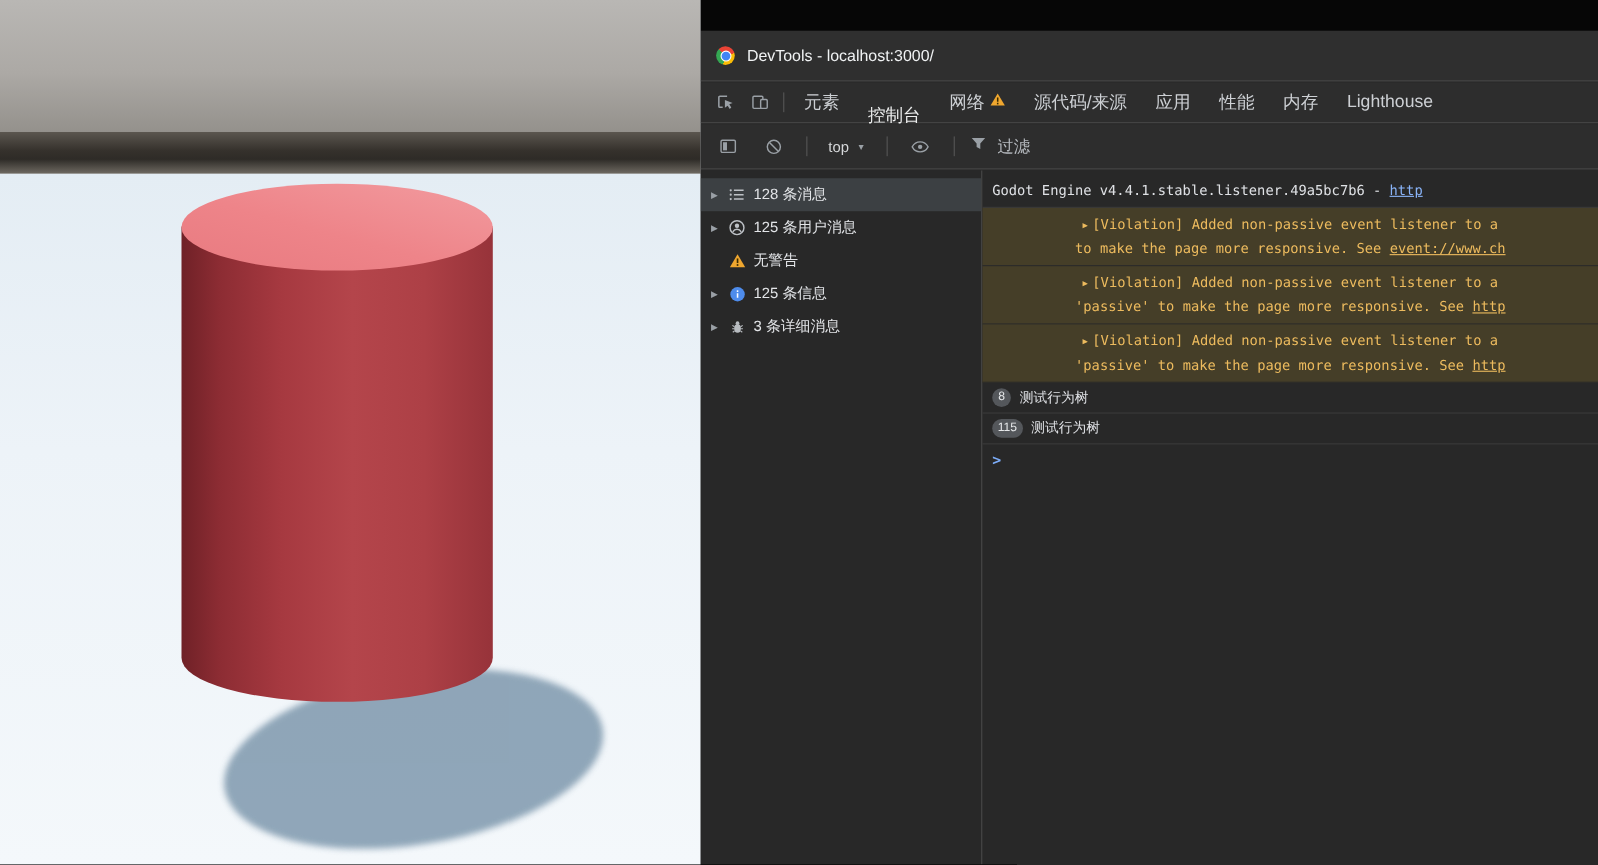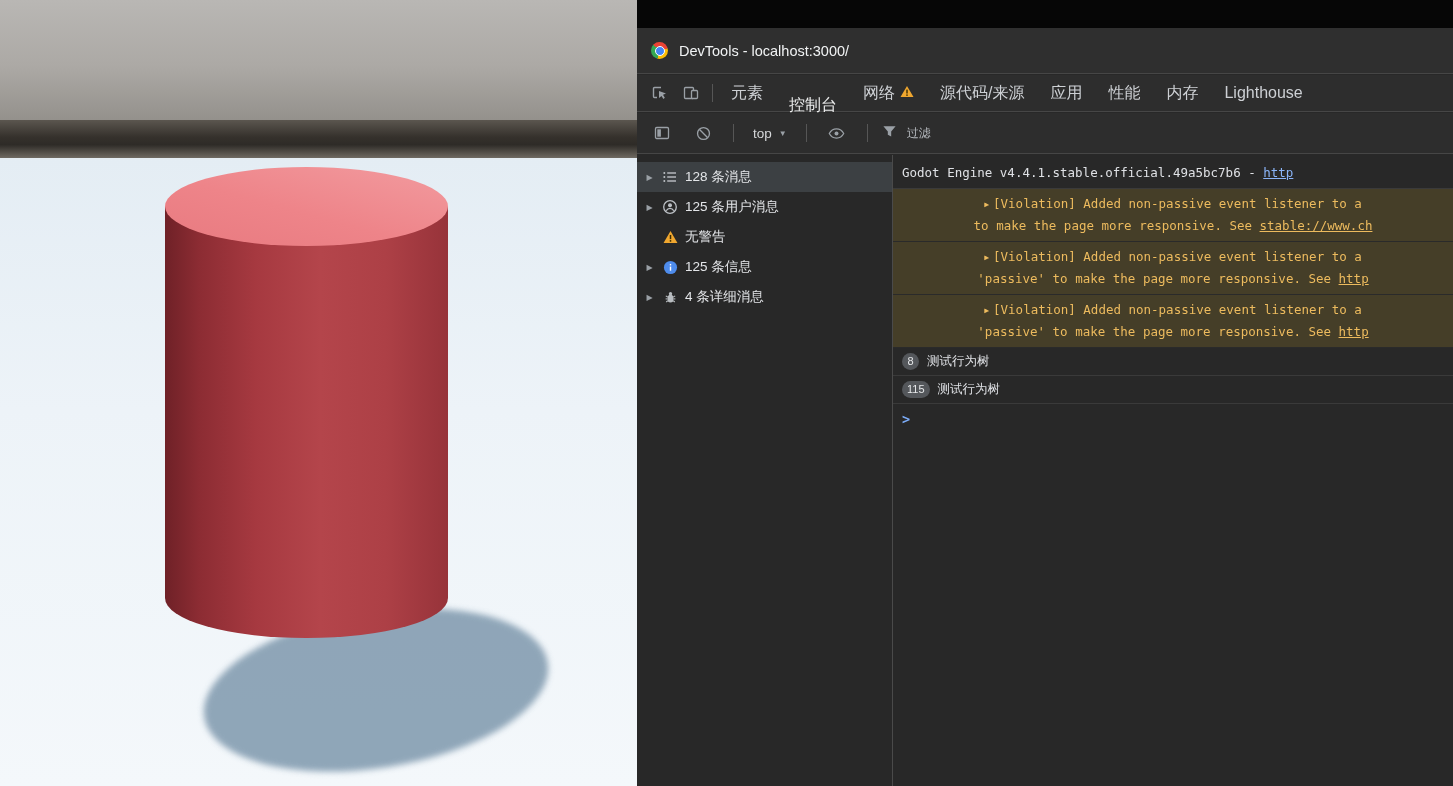--- a/index.html
+++ b/index.html
@@ -45,21 +45,21 @@
   .tab { display:flex; align-items:center; gap:5px; padding:15px 13px; font-size:16px;
     color:#cdd0d4; white-space:nowrap; cursor:default; }
   .tab.active { color:#eceded; border-bottom:2px solid #70a2f7; padding-top:2px;margin-top:28px; }
 
   .toolbar { position:absolute; top:113px; left:0; right:0; height:41px; background:#2d2d2d;
     border-bottom:1px solid #464646; display:flex; align-items:center; padding:0 9px; gap:9px; }
   .ctx-select { display:flex; align-items:center; gap:7px; font-size:13.5px; color:#d6d8da; padding:2px 5px; }
   .caret { font-size:8px; color:#9aa0a6; }
   .filter-wrap { display:flex; align-items:center; gap:8px; flex:1; min-width:0; }
   .filter-input { background:transparent; border:none; outline:none; flex:1; min-width:0;
-    color:#e8eaed; font-size:12px; font-family:"Liberation Sans",sans-serif; }
+    color:#e8eaed; font-size:15px; font-family:"Liberation Sans",sans-serif; }
   .filter-input::placeholder { color:#b6babf; opacity:1; }
 
   .content { position:absolute; top:155px; left:0; right:0; bottom:0; display:flex; background:#282828; }
   .sidebar { width:256px; flex:none; border-right:1px solid #4a4a4a; padding-top:7px; }
   .sb-item { display:flex; align-items:center; height:30px; padding:0 7px; gap:6px;
     font-size:13.5px; color:#e3e5e8; white-space:nowrap; cursor:default; }
   .sb-item.selected { background:#3c4043; }
   .sb-disc { width:11px; font-size:8px; color:#9aa0a6; text-align:center; flex:none; }
   .sb-icon { width:18px; height:18px; display:flex; align-items:center; justify-content:center; flex:none; }
 
@@ -244,33 +244,33 @@
                 <g stroke="#b8bcc0" stroke-width="1.1">
                   <line x1="3" y1="6.2" x2="5" y2="7.5"></line>
                   <line x1="2.8" y1="9.5" x2="4.6" y2="9.5"></line>
                   <line x1="3.4" y1="12.8" x2="5.1" y2="11.5"></line>
                   <line x1="13" y1="6.2" x2="11" y2="7.5"></line>
                   <line x1="13.2" y1="9.5" x2="11.4" y2="9.5"></line>
                   <line x1="12.6" y1="12.8" x2="10.9" y2="11.5"></line>
                 </g>
               </svg>
           </span>
-          <span>4 条详细消息</span>
+          <span>3 条详细消息</span>
         </div>
       </div>
 
       <div class="messages">
 
         <div class="msg">
-          <span>Godot Engine v4.4.1.stable.official.49a5bc7b6 - </span><a class="mlink">http</a>
+          <span>Godot Engine v4.4.1.stable.listener.49a5bc7b6 - </span><a class="mlink">http</a>
         </div>
 
         <div class="violation">
           <div><span class="vdisc">▶</span><span>[Violation] Added non-passive event listener to a</span></div>
-          <div><span>to make the page more responsive. See </span><a class="vlink">stable://www.ch</a></div>
+          <div><span>to make the page more responsive. See </span><a class="vlink">event://www.ch</a></div>
         </div>
 
         <div class="violation">
           <div><span class="vdisc">▶</span><span>[Violation] Added non-passive event listener to a</span></div>
           <div><span>'passive' to make the page more responsive. See </span><a class="vlink">http</a></div>
         </div>
 
         <div class="violation">
           <div><span class="vdisc">▶</span><span>[Violation] Added non-passive event listener to a</span></div>
           <div><span>'passive' to make the page more responsive. See </span><a class="vlink">http</a></div>

